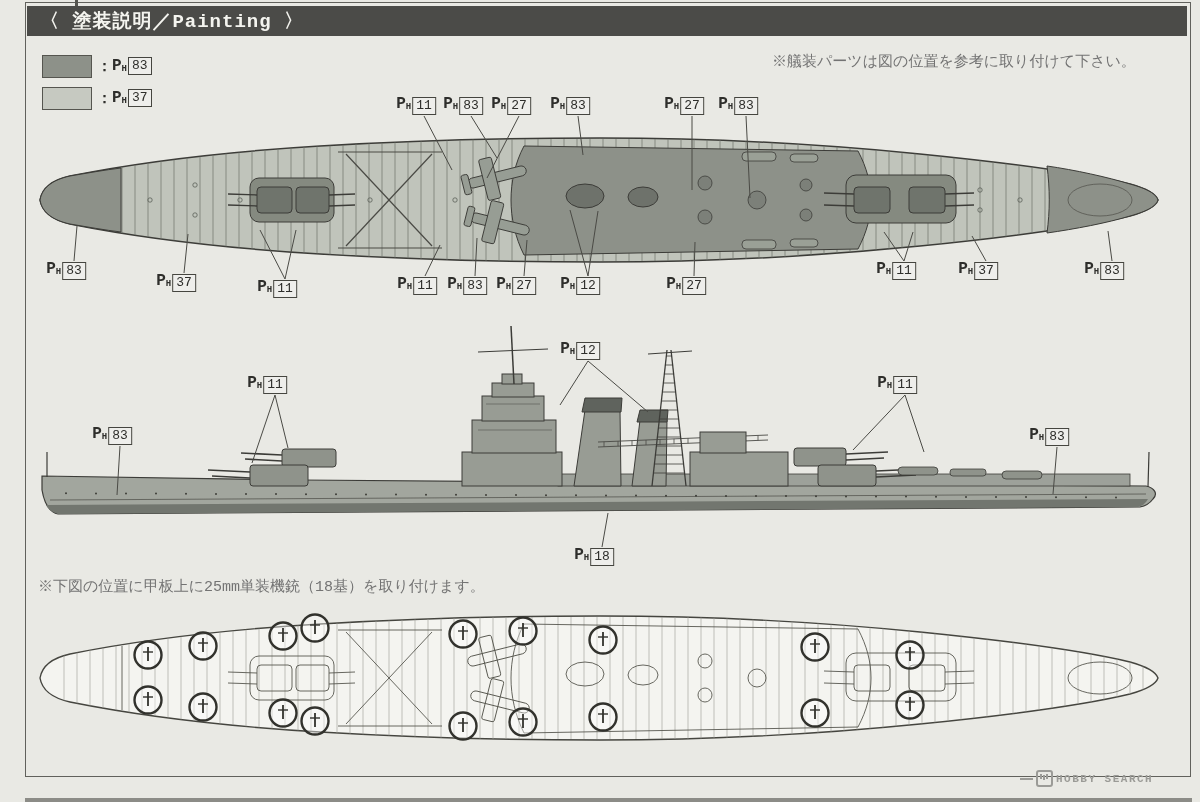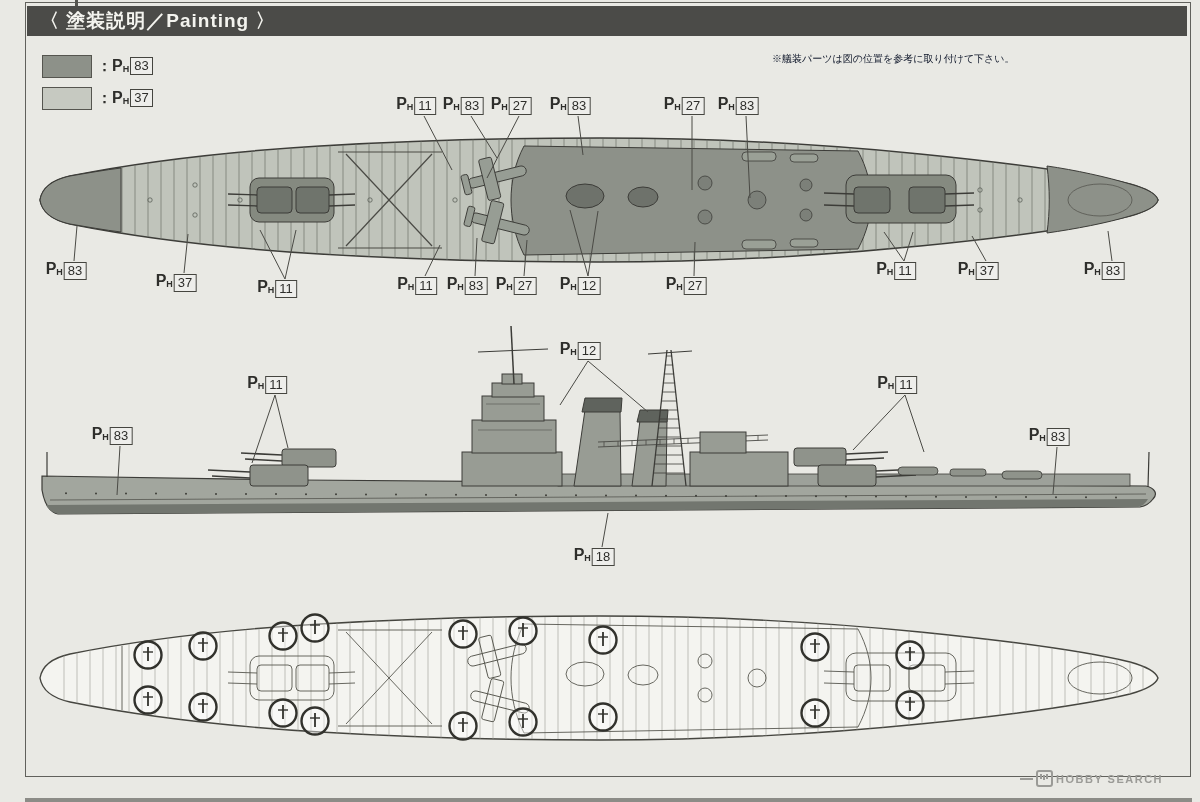--- a/index.html
+++ b/index.html
@@ -1,30 +1,30 @@
 <!DOCTYPE html>
 <html><head>
 <meta charset="utf-8">
 <style>
   html,body{margin:0;padding:0;background:#d8d8d3;}
   #page{position:relative;width:1200px;height:802px;background:#e9e9e4;overflow:hidden;
-        font-family:Liberation Sans, sans-serif;color:#2e2e2b;}
+        font-family:Liberation Mono, monospace;color:#2e2e2b;}
   .frame{position:absolute;left:25px;top:2px;width:1164px;height:773px;border:1.5px solid #61615c;}
   .tick{position:absolute;left:75px;top:0;width:3px;height:7px;background:#55554f;}
   .header-bar{position:absolute;left:27px;top:6px;width:1160px;height:30px;background:#4b4b48;
               display:flex;align-items:center;}
   .title{color:#f4f4ef;font-size:19px;font-weight:bold;margin-left:13px;letter-spacing:1px;}
   .legend{position:absolute;left:42px;top:54px;}
   .legend-row{display:flex;align-items:center;height:24px;margin-bottom:8px;}
   .swatch{width:48px;height:21px;border:1px solid #55554f;margin-right:5px;}
   .colon{font-size:15px;font-weight:bold;}
   .ph-p{font-size:16px;font-weight:bold;line-height:14px;}
   .ph-h{font-size:9px;font-weight:bold;margin-top:5px;}
   .ph-box{font-size:13px;border:1px solid #45453f;padding:0 3px;margin-left:1px;line-height:16px;background:rgba(255,255,255,0.25);}
-  .note{position:absolute;font-size:10px;color:#0f172a;white-space:nowrap;}
+  .note{position:absolute;font-size:15px;color:#737373;white-space:nowrap;}
   .note-top{left:772px;top:52px;}
   .note-mid{left:38px;top:577px;}
   #art{position:absolute;left:0;top:0;}
   #callouts{position:absolute;left:0;top:0;width:1200px;height:802px;pointer-events:none;}
   .callout{position:absolute;transform:translate(-50%,-50%);display:flex;align-items:flex-start;white-space:nowrap;}
   .watermark{position:absolute;left:1020px;top:770px;display:flex;align-items:center;gap:3px;
              color:#9b9b97;font-weight:bold;font-size:11px;letter-spacing:1.5px;}
   .wm-dash{width:13px;height:2px;background:#9b9b97;}
   .wm-logo{width:13px;height:13px;border:2px solid #9b9b97;border-radius:3px;position:relative;}
   .wm-logo::before{content:"";position:absolute;left:2px;top:2px;width:2px;height:5px;background:#9b9b97;
@@ -53,20 +53,21 @@
     <div class="legend-row">
       <span class="swatch" style="background: rgb(198, 201, 193);"></span>
       <span class="colon">：</span>
       <span class="ph-p">P</span>
       <span class="ph-h">H</span>
       <span class="ph-box">37</span>
     </div>
   </div>
 
   <div class="note note-top">※艤装パーツは図の位置を参考に取り付けて下さい。</div>
+  <div class="note note-mid">※下図の位置に甲板上に25mm単装機銃（18基）を取り付けます。</div>
 
   <svg id="art" width="1200" height="802" viewBox="0 0 1200 802">
     <defs>
       <path id="hullPathDef" d="M 40,200 C 42,188 52,180 70,176 C 130,164 220,152 320,146 C 420,140 500,138 600,138 C 720,138 820,144 920,154 C 1000,162 1080,172 1130,184 C 1148,189 1156,194 1158,200 C 1156,206 1148,211 1130,216 C 1080,228 1000,238 920,246 C 820,256 720,262 600,262 C 500,262 420,260 320,254 C 220,248 130,236 70,224 C 52,220 42,212 40,200 Z"></path>
       <clipPath id="clipTop">
         <path d="M 40,200 C 42,188 52,180 70,176 C 130,164 220,152 320,146 C 420,140 500,138 600,138 C 720,138 820,144 920,154 C 1000,162 1080,172 1130,184 C 1148,189 1156,194 1158,200 C 1156,206 1148,211 1130,216 C 1080,228 1000,238 920,246 C 820,256 720,262 600,262 C 500,262 420,260 320,254 C 220,248 130,236 70,224 C 52,220 42,212 40,200 Z"></path>
       </clipPath>
       <clipPath id="clipBot">
         <path transform="translate(0,478)" d="M 40,200 C 42,188 52,180 70,176 C 130,164 220,152 320,146 C 420,140 500,138 600,138 C 720,138 820,144 920,154 C 1000,162 1080,172 1130,184 C 1148,189 1156,194 1158,200 C 1156,206 1148,211 1130,216 C 1080,228 1000,238 920,246 C 820,256 720,262 600,262 C 500,262 420,260 320,254 C 220,248 130,236 70,224 C 52,220 42,212 40,200 Z"></path>
       </clipPath>

